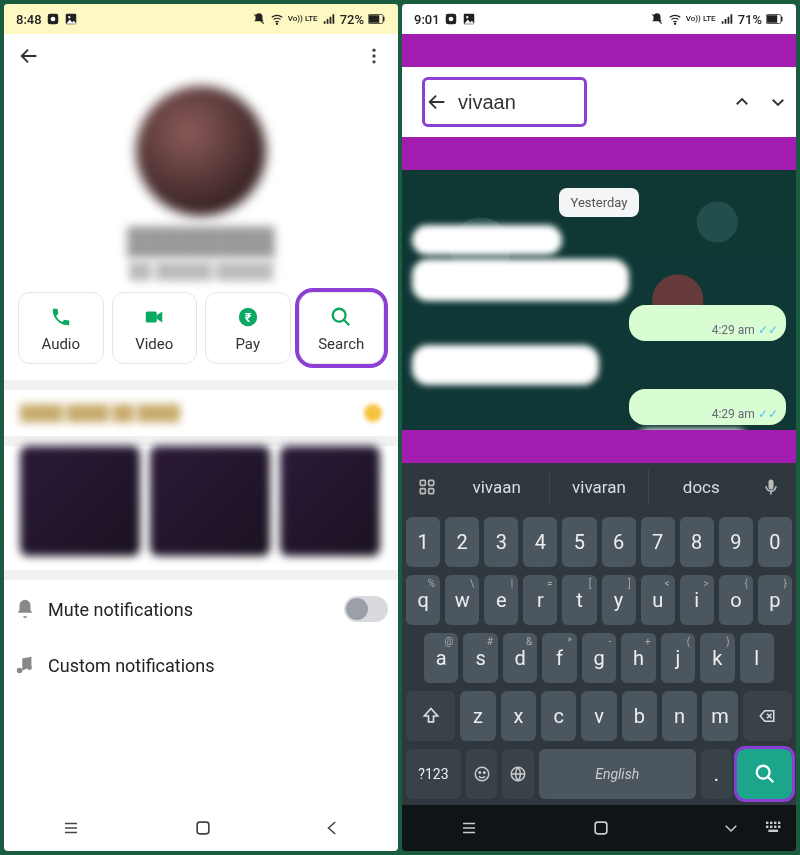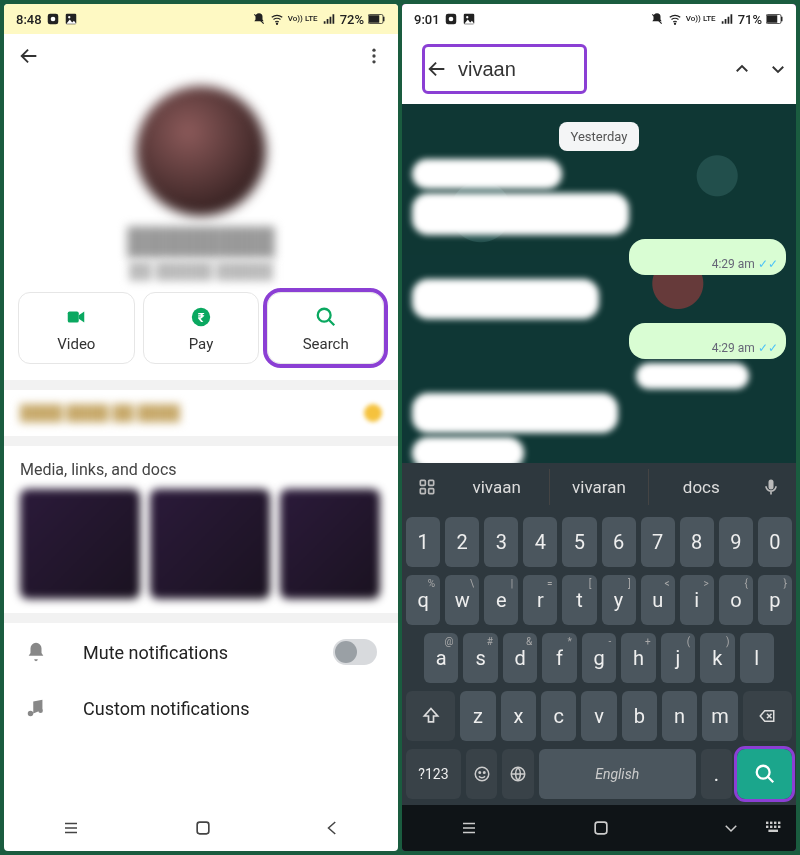--- a/index.html
+++ b/index.html
@@ -26,30 +26,30 @@
 
   .section-gap { height: 10px; background: #f2f2f2; }
   .about-row { padding: 14px 16px; display:flex; align-items:center; gap:6px;}
   .about-text { font-size: 15px; color: #c7a96a; filter: blur(4px); flex:1;}
   .emoji-dot {width:18px;height:18px;border-radius:50%;background:#f5c23d;filter:blur(2px);}
 
   .media-row { padding: 14px 16px 10px; font-size: 16px; color: #444; }
   .media-thumbs { padding: 0 16px 14px; display: flex; gap: 10px; }
   .thumb { width: 120px; height: 110px; border-radius: 8px; background: linear-gradient(135deg,#2b1a3a,#1a1220); filter: blur(4px); }
 
-  .setting-row { display: flex; align-items: center; padding: 16px 21px; gap: 36px; font-size: 18px; color: #222; }
+  .setting-row { display: flex; align-items: center; padding: 16px 10px; gap: 12px; font-size: 18px; color: #222; }
   .setting-icon { width: 22px; height: 22px; color: #888; }
   .toggle { margin-left: auto; width: 44px; height: 26px; border-radius: 14px; background: #d8dadd; position: relative; }
   .toggle::after { content: ''; position: absolute; left: 2px; top: 2px; width: 22px; height: 22px; border-radius: 50%; background: #9aa0a5; }
 
   .navbar { margin-top: auto; height: 46px; display: flex; justify-content: space-around; align-items: center; color: #444; }
   .navbar.dark { background: #0f1417; color: #ccc; }
 
   
-  .phone-r { background: #a21caf; }
+  .phone-r { background: #a21caf; gap: 33px; }
   .searchbar { margin: 10px 10px 0; background: #fff; border-radius: 26px; height: 50px; display: flex; align-items: center; padding: 0 14px; gap: 10px; }
   .searchbar input { flex: 1; border: none; outline: none; font-size: 20px; color: #333; background: transparent; }
   .nav-ud { display: flex; gap: 18px; color: #444; }
   .highlight-box { position: absolute; border: 3px solid #8b3fd4; border-radius: 6px; pointer-events: none; }
 
   .chat-area { flex: 1; position: relative; background: #123c3a; overflow: hidden; padding: 10px 10px 6px; }
   .chat-bg { position:absolute; inset:0; background:
     radial-gradient(circle at 20% 30%, #2a5855 0 30px, transparent 31px),
     radial-gradient(circle at 70% 50%, #8a3a3a 0 25px, transparent 26px),
     radial-gradient(circle at 80% 20%, #2a5855 0 20px, transparent 21px),
@@ -137,20 +137,28 @@
   <div class="profile-area">
     <div class="avatar"></div>
     <div class="contact-name">████████</div>
     <div class="contact-phone">██ █████ █████</div>
   </div>
 
   <div class="action-row">
     <div class="action-card">
       <span class="aicon">
           <svg width="22" height="22" viewBox="0 0 24 24" fill="#0aa860">
+            <path d="M6.6 10.8a15 15 0 006.6 6.6l2.2-2.2a1 1 0 011-.25 11.4 11.4 0 003.6.58 1 1 0 011 1V20a1 1 0 01-1 1A17 17 0 013 4a1 1 0 011-1h3.5a1 1 0 011 1 11.4 11.4 0 00.57 3.6 1 1 0 01-.25 1z"></path>
+          </svg>
+        </span>
+      <span class="alabel">Audio</span>
+    </div>
+    <div class="action-card">
+      <span class="aicon">
+          <svg width="22" height="22" viewBox="0 0 24 24" fill="#0aa860">
             <rect x="3" y="6" width="12" height="12" rx="2"></rect>
             <path d="M15 10l6-4v12l-6-4z"></path>
           </svg>
         </span>
       <span class="alabel">Video</span>
     </div>
     <div class="action-card">
       <span class="aicon">
           <svg width="22" height="22" viewBox="0 0 24 24">
             <circle cx="12" cy="12" r="10" fill="#0aa860"></circle>
@@ -172,21 +180,20 @@
 
   <div class="section-gap"></div>
 
   <div class="about-row">
     <div class="about-text">████ ████ ██ ████</div>
     <div class="emoji-dot"></div>
   </div>
 
   <div class="section-gap"></div>
 
-  <div class="media-row">Media, links, and docs</div>
   <div class="media-thumbs">
     <div class="thumb"></div>
     <div class="thumb"></div>
     <div class="thumb" style="width:100px"></div>
   </div>
 
   <div class="section-gap"></div>
 
   <div class="setting-row">
     <span class="setting-icon">

